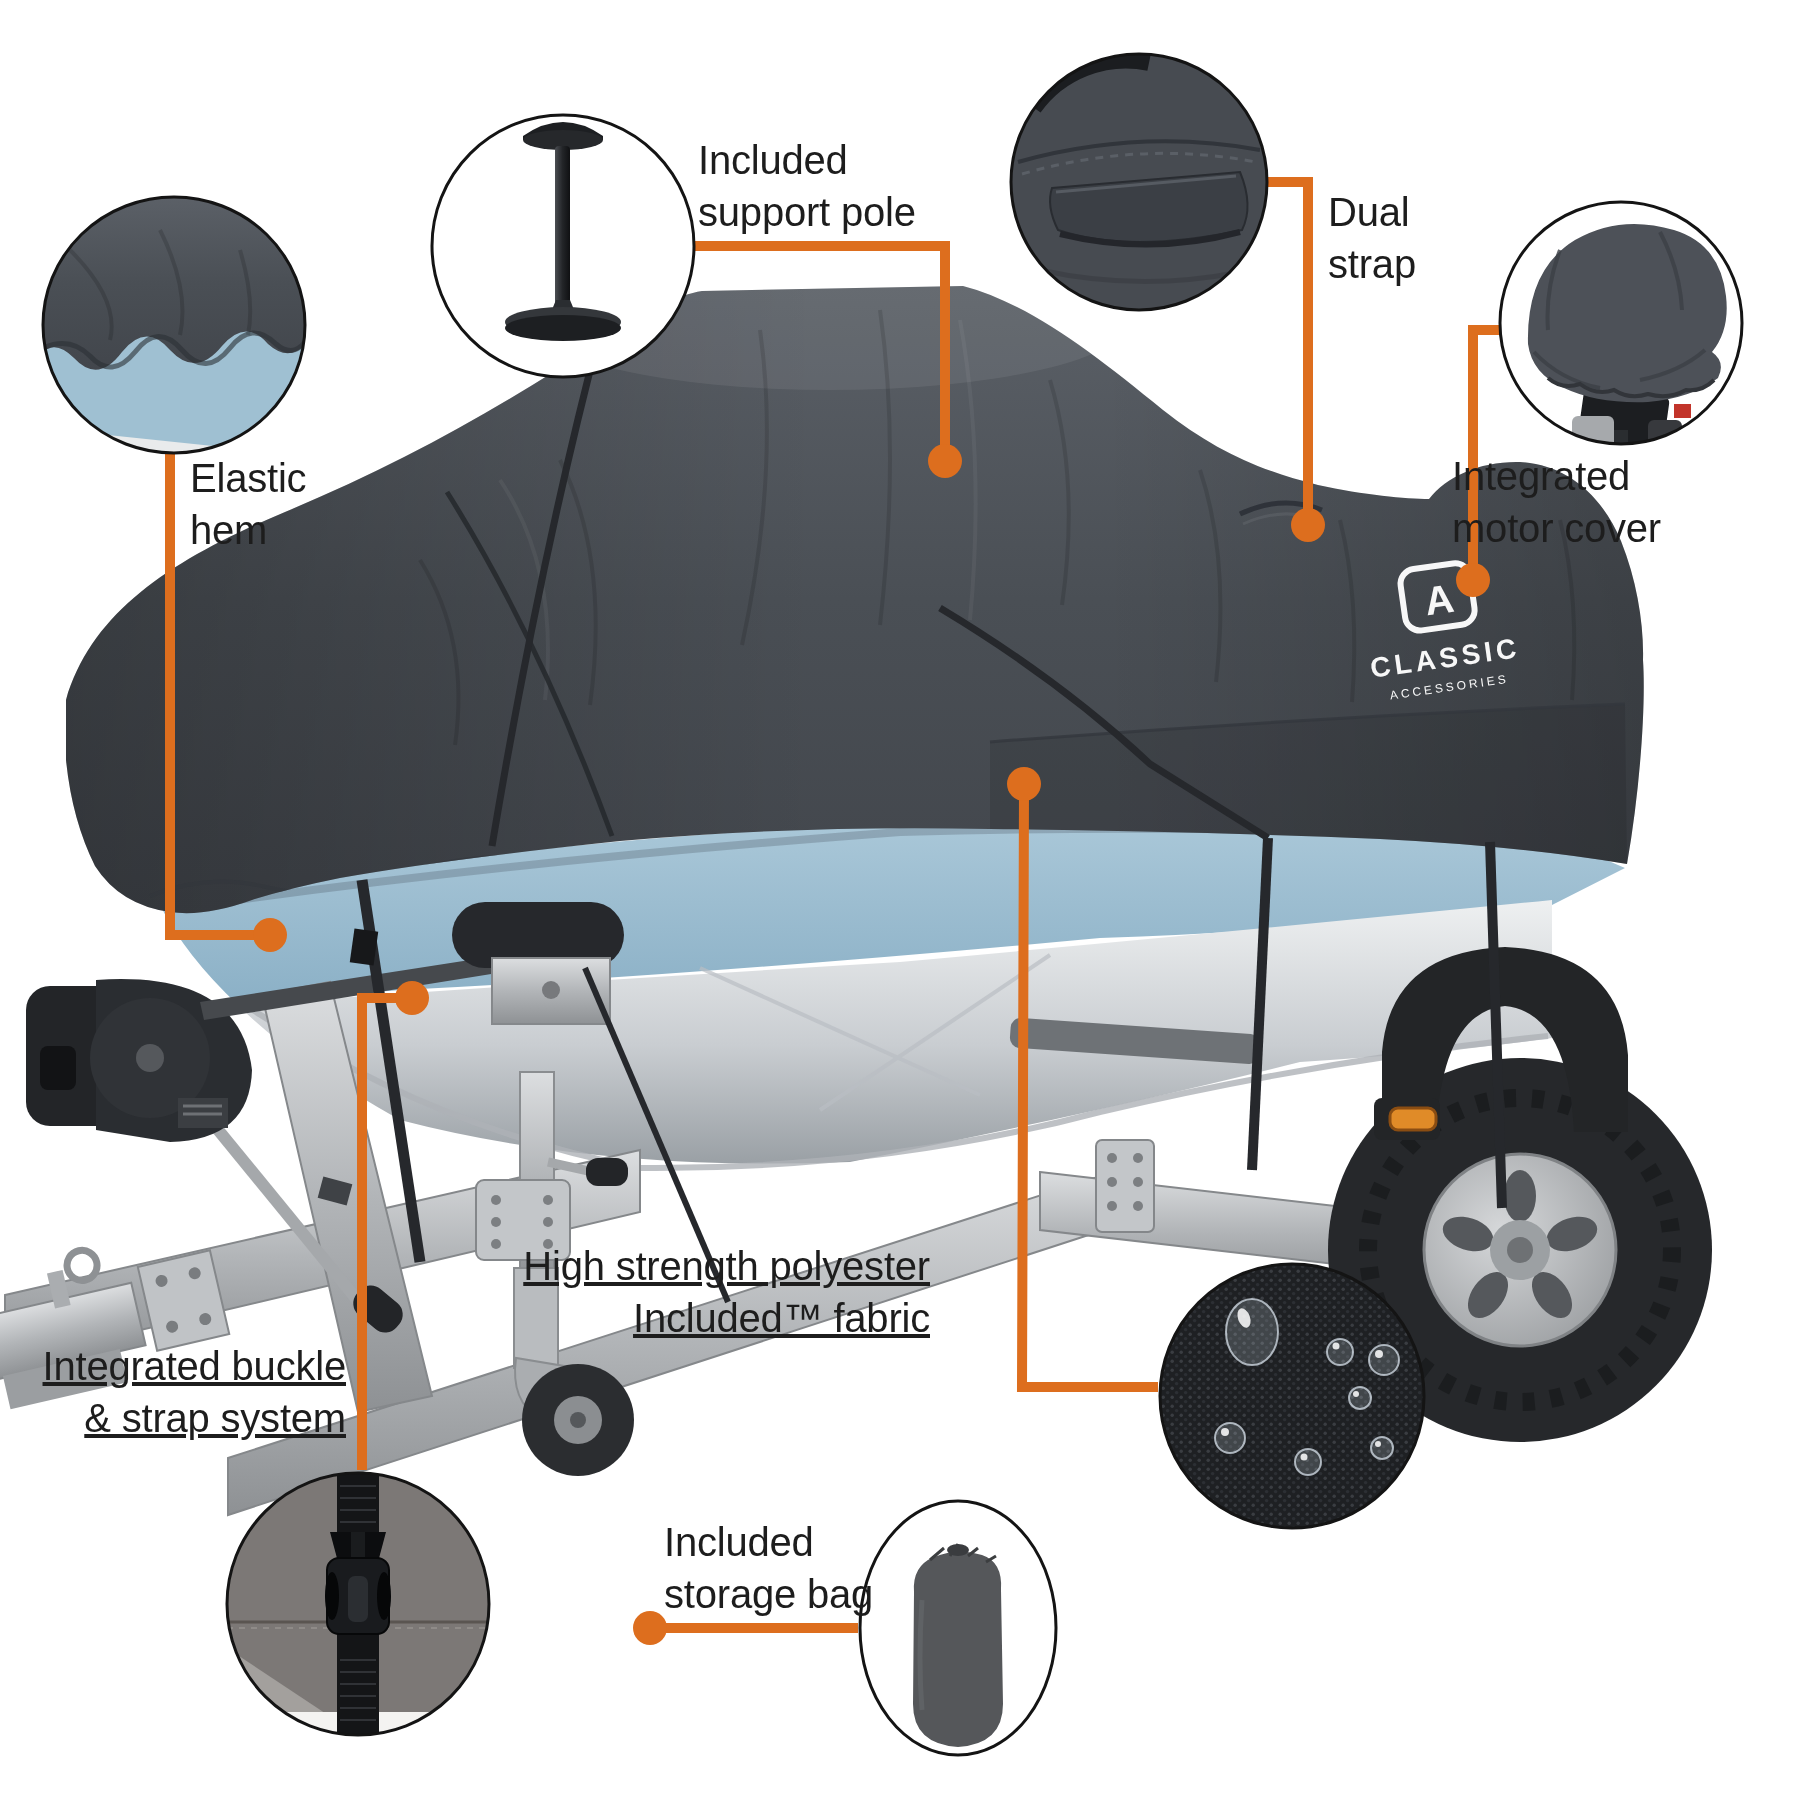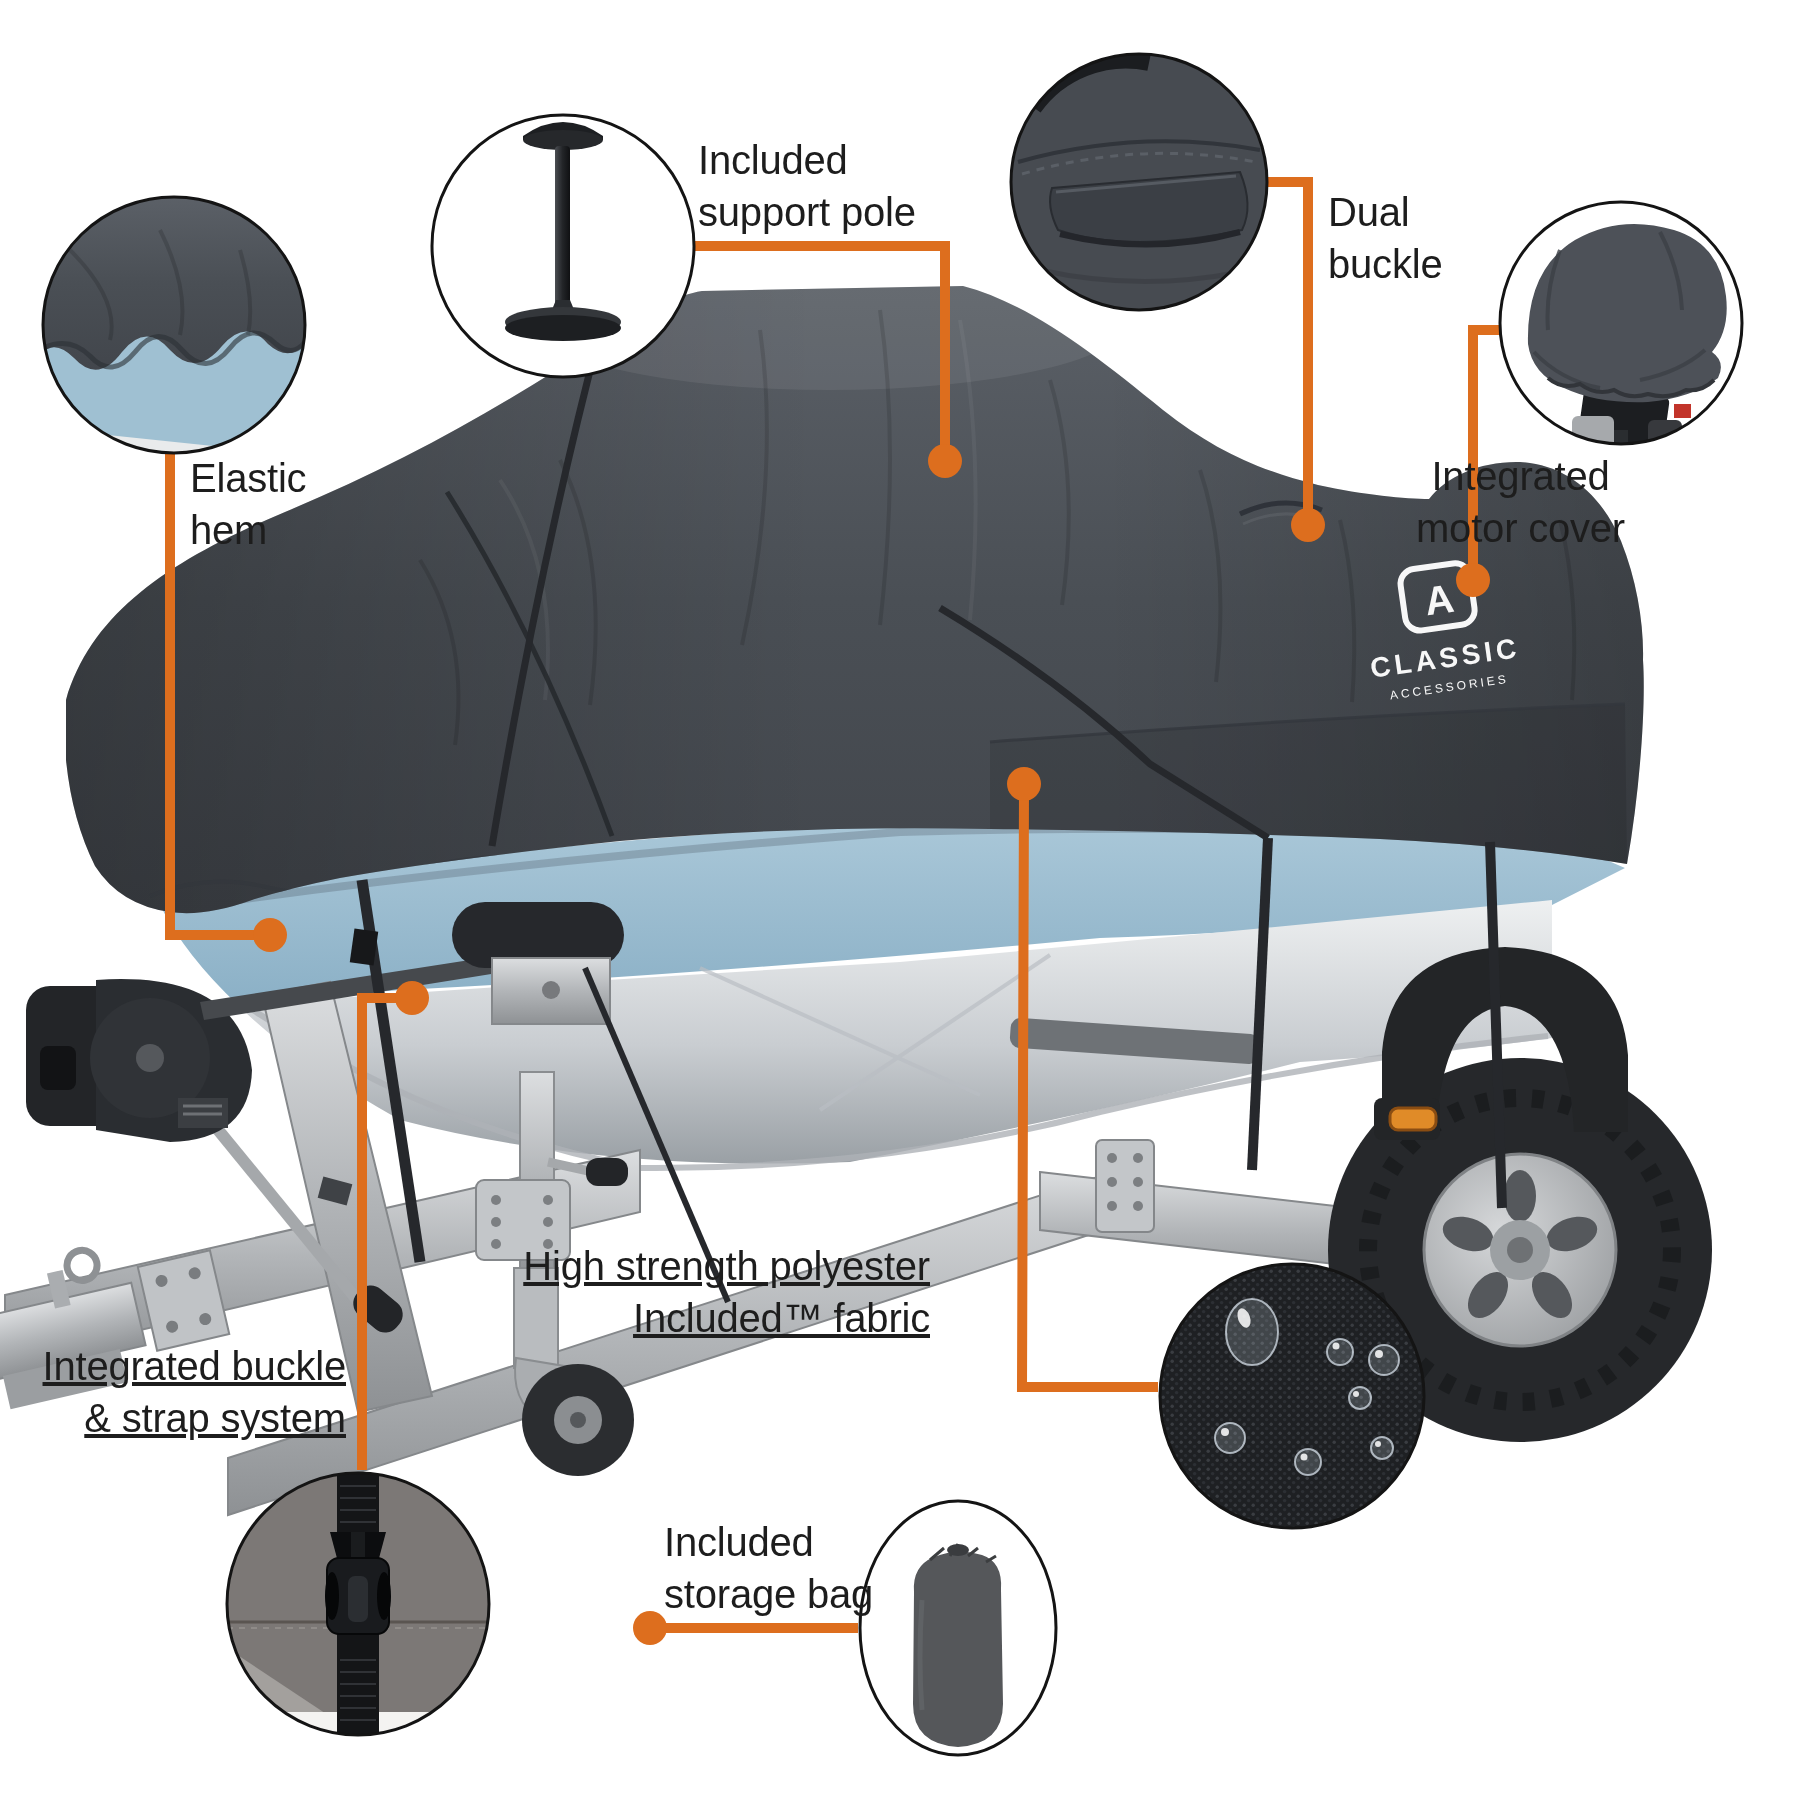--- a/index.html
+++ b/index.html
@@ -390,24 +390,24 @@
     <span>hem</span>
   </div>
 
   <div class="label" style="left:698px;top:134px;">
     <span>Included</span>
     <span>support pole</span>
   </div>
 
   <div class="label" style="left:1328px;top:186px;">
     <span>Dual</span>
-    <span>buckle</span>
-  </div>
-
-  <div class="label" style="left:1416px;top:450px;text-align:center;">
+    <span>strap</span>
+  </div>
+
+  <div class="label" style="left:1452px;top:450px;">
     <span>Integrated</span>
     <span>motor cover</span>
   </div>
 
   <div class="label r" style="left:0px;top:1340px;width:346px;">
     <span>Integrated buckle</span>
     <span>&amp; strap system</span>
   </div>
 
   <div class="label" style="left:664px;top:1516px;">

